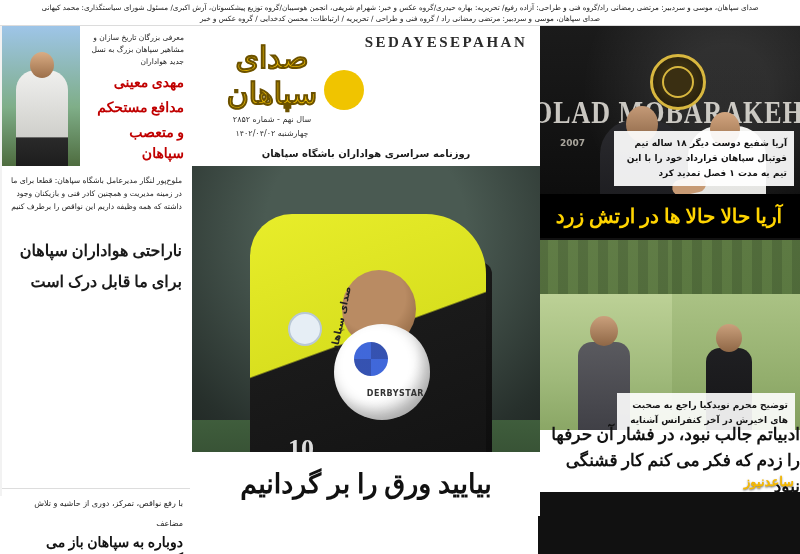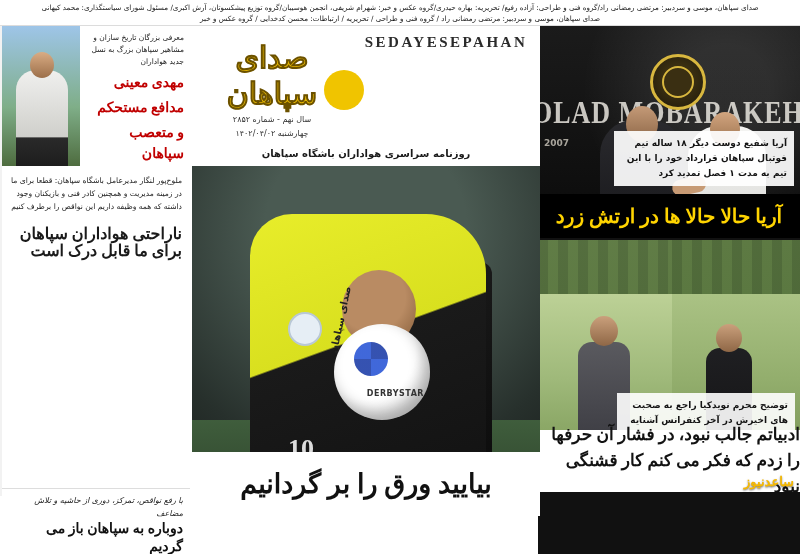--- a/index.html
+++ b/index.html
@@ -64,21 +64,21 @@
     position:absolute; top:28px; left:112px;
     width:56px; height:56px; border-radius:50%;
     border: 3px solid #d8b73f;
     background: radial-gradient(circle at 50% 45%, #3a2f12 0 40%, #1d1709 100%);
   }
   .lp1-crest::after{
     content:""; position:absolute; inset:9px;
     border:2px solid #d8b73f; border-radius:50%;
   }
   .lp1-year{
-    position:absolute; top:112px; left:6px;
+    position:absolute; top:112px; left:22px;
     font-size:9px; color:#cfcabf; opacity:.8; font-weight:700;
   }
   .lp1-suit {
     position:absolute; bottom:0; left:62px; width:84px; height:118px;
     background: linear-gradient(180deg,#2a2a2e 0%, #17171a 100%);
     border-radius: 34px 34px 0 0;
   }
   .lp1-head1{
     position:absolute; bottom:96px; left:88px; width:32px; height:36px;
     border-radius:50%; background: linear-gradient(180deg,#c49a77 0%, #8d6647 100%);
@@ -327,32 +327,32 @@
 
   .r-mid {
     position:absolute; top:140px; left:0; width:188px; height:348px;
     background:#fff; padding:8px 8px 0 8px;
     direction:rtl; text-align:right;
   }
   .r-mid .lead {
     font-size:7.6px; line-height:13px; color:#1b1b1b;
   }
   .r-mid .big {
-    margin-top:12px;
-    font-size:16px; font-weight:700; color:#1a1a1a; line-height:17px;
+    margin-top:22px;
+    font-size:16px; font-weight:700; color:#1a1a1a; line-height:31px;
     font-family:"Liberation Serif", serif;
   }
 
   .r-bottom {
     position:absolute; bottom:0; left:0; width:188px; height:66px;
     background:#fff; border-top:1px solid #ddd;
     padding:5px 7px 0 7px; direction:rtl; text-align:right;
     overflow:hidden;
   }
-  .r-bottom .bl { font-size:8px; line-height:13px; color:#1b1b1b;font-style:italic; }
+  .r-bottom .bl { font-size:8px; line-height:20px; color:#1b1b1b; }
   .r-bottom .bh { font-size:14px; font-weight:700; color:#111; line-height:18px;
                   font-family:"Liberation Serif", serif; }
 
   
   .watermark {
     position:absolute; bottom:6px; right:6px;
     background: rgba(255,255,255,0.0);
     color:#f5b800; font-size:13px; font-weight:700;
     direction:rtl; letter-spacing:0;
     text-shadow: 0 1px 2px rgba(0,0,0,.55);

